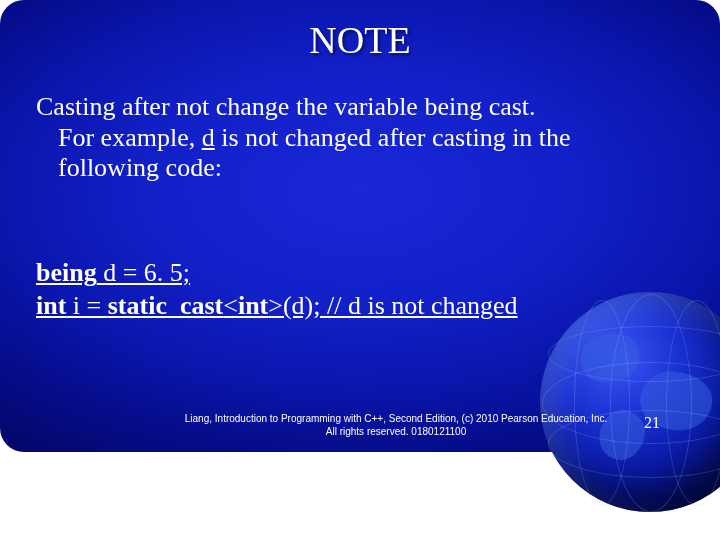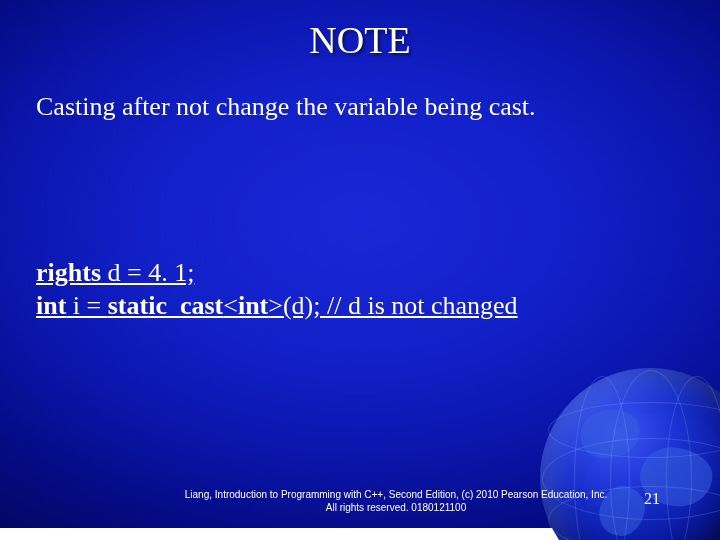--- a/index.html
+++ b/index.html
@@ -6,28 +6,29 @@
     margin: 0;
     padding: 0;
     width: 720px;
     height: 540px;
     overflow: hidden;
     font-family: "Times New Roman", Times, serif;
   }
   .slide {
     position: relative;
     width: 720px;
-    height: 528px;
+    height: 452px;
     background: radial-gradient(ellipse 85% 75% at 50% 42%,
                 #1a27d8 0%,
                 #1220c8 35%,
                 #0a15aa 60%,
                 #050b85 80%,
                 #02065e 100%);
     color: #ffffff;
+    border-radius: 24px;
   }
   .title {
     position: absolute;
     top: 18px;
     left: 0;
     width: 100%;
     text-align: center;
     font-size: 38px;
     font-weight: normal;
     color: #ffffff;
@@ -119,24 +120,28 @@
 </style>
 </head>
 <body>
 
 <div class="slide">
 
   <div class="title">NOTE</div>
 
   <div class="body1">
     <span>Casting after not change the variable being cast.</span><br>
+    <span class="indent">
+      <span>For example, </span><span class="u">d</span><span> is not changed after casting in the</span><br>
+      <span>following code:</span>
+    </span>
   </div>
 
   <div class="body2">
-    <span class="u"><span class="b">rights</span><span> d = 4. 1;</span></span><br>
+    <span class="u"><span class="b">being</span><span> d = 6. 5;</span></span><br>
     <span class="u"><span class="b">int</span><span> i = </span><span class="b">static_cast</span><span>&lt;</span><span class="b">int</span><span>&gt;(d);  // d is not changed</span></span>
   </div>
 
   <div class="globe">
     <div class="sphere"></div>
     <div class="land landA"></div>
     <div class="land landB"></div>
     <div class="land landC"></div>
     <div class="lat lat1"></div>
     <div class="lat lat2"></div>

